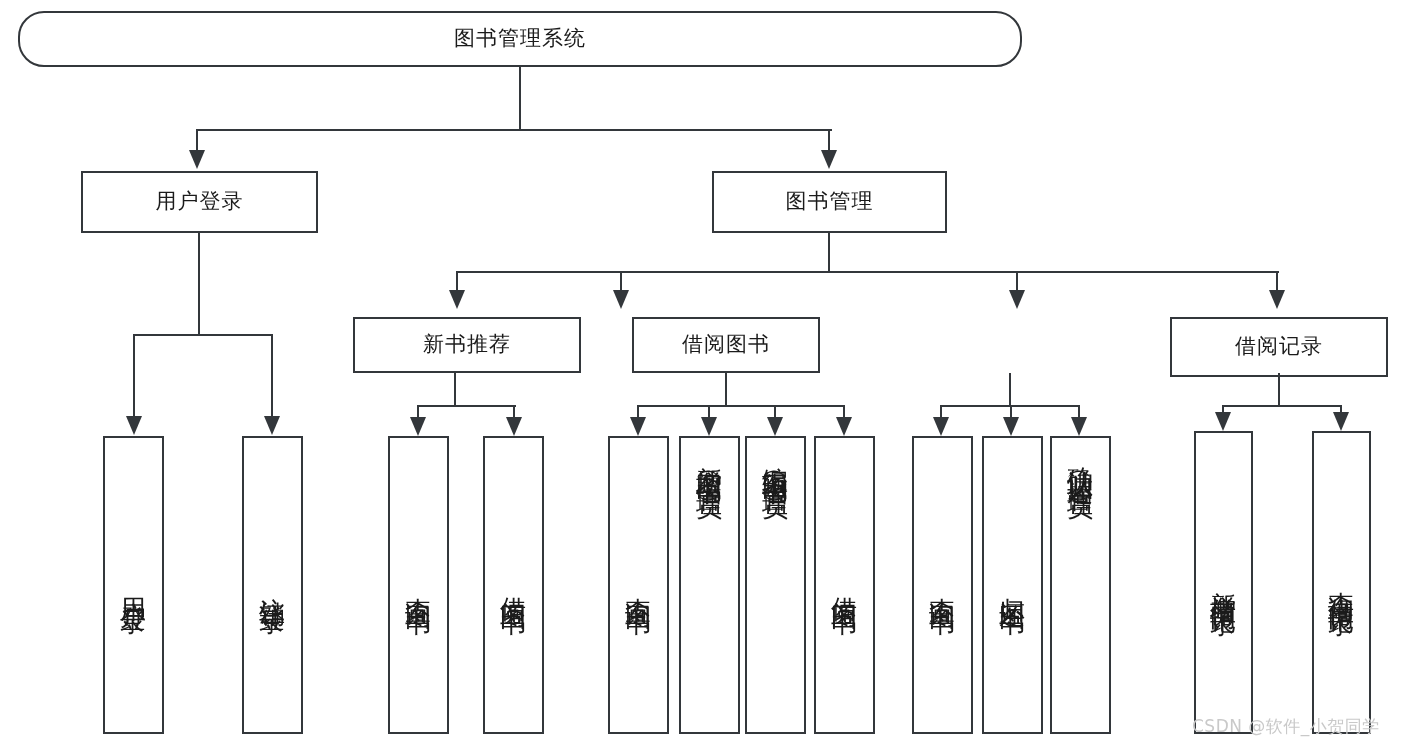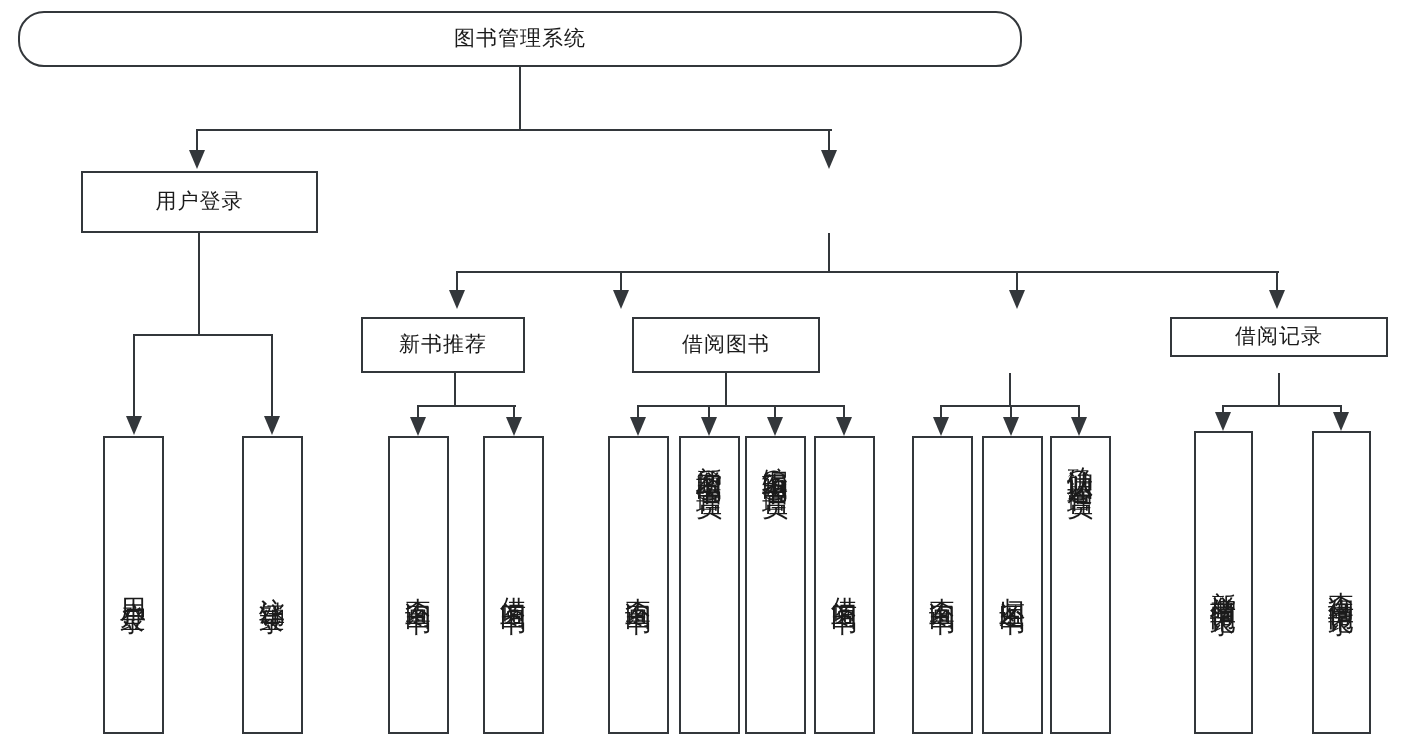--- a/index.html
+++ b/index.html
@@ -88,46 +88,49 @@
   <div class="hline" style="left:197px;top:129px;width:635px;height:2.4px;"></div>
   <div class="vline" style="left:196px;top:129px;height:24px;"></div>
   <div class="arrow" style="left:189px;top:150px;"></div>
   <div class="vline" style="left:828px;top:129px;height:24px;"></div>
   <div class="arrow" style="left:821px;top:150px;"></div>
 
   <div class="node h" style="left:81px;top:171px;width:237px;height:62px;">
     <span class="lbl">用户登录</span>
   </div>
 
+  <div class="node h" style="left:712px;top:171px;width:235px;height:62px;">
+    <span class="lbl">图书管理</span>
+  </div>
 
   <div class="vline" style="left:198px;top:233px;height:103px;"></div>
   <div class="hline" style="left:134px;top:334px;width:139px;height:2.4px;"></div>
   <div class="vline" style="left:133px;top:334px;height:84px;"></div>
   <div class="arrow" style="left:126px;top:416px;"></div>
   <div class="vline" style="left:271px;top:334px;height:84px;"></div>
   <div class="arrow" style="left:264px;top:416px;"></div>
 
   <div class="vline" style="left:828px;top:233px;height:40px;"></div>
   <div class="hline" style="left:457px;top:271px;width:822px;height:2.4px;"></div>
   <div class="vline" style="left:456px;top:271px;height:21px;"></div>
   <div class="arrow" style="left:449px;top:290px;"></div>
   <div class="vline" style="left:620px;top:271px;height:21px;"></div>
   <div class="arrow" style="left:613px;top:290px;"></div>
   <div class="vline" style="left:1016px;top:271px;height:21px;"></div>
   <div class="arrow" style="left:1009px;top:290px;"></div>
   <div class="vline" style="left:1276px;top:271px;height:21px;"></div>
   <div class="arrow" style="left:1269px;top:290px;"></div>
 
-  <div class="node h" style="left:361px;top:317px;width:164px;height:56px;font-family:Liberation Serif, serif;">
+  <div class="node h" style="left:353px;top:317px;width:228px;height:56px;font-family:Liberation Serif, serif;">
     <span class="lbl">新书推荐</span>
   </div>
   <div class="node h" style="left:632px;top:317px;width:188px;height:56px;">
     <span class="lbl">借阅图书</span>
   </div>
-  <div class="node h" style="left:1170px;top:317px;width:218px;height:40px;">
+  <div class="node h" style="left:1170px;top:317px;width:218px;height:60px;">
     <span class="lbl">借阅记录</span>
   </div>
 
   <div class="vline" style="left:454px;top:373px;height:34px;"></div>
   <div class="hline" style="left:418px;top:405px;width:98px;height:2.4px;"></div>
   <div class="vline" style="left:417px;top:405px;height:14px;"></div>
   <div class="arrow" style="left:410px;top:417px;"></div>
   <div class="vline" style="left:513px;top:405px;height:14px;"></div>
   <div class="arrow" style="left:506px;top:417px;"></div>
 
@@ -195,14 +198,15 @@
     <span class="lbl">确认归还（管理员）</span>
   </div>
 
   <div class="node v mid" style="left:1194px;top:431px;width:59px;height:303px;">
     <span class="lbl">新增借阅记录</span>
   </div>
   <div class="node v mid" style="left:1312px;top:431px;width:59px;height:303px;">
     <span class="lbl">查询借阅记录</span>
   </div>
 
+  <div id="watermark" style="left:1192px;top:715px;">CSDN @软件_小贺同学</div>
 
 </div>
 
 </body></html>

